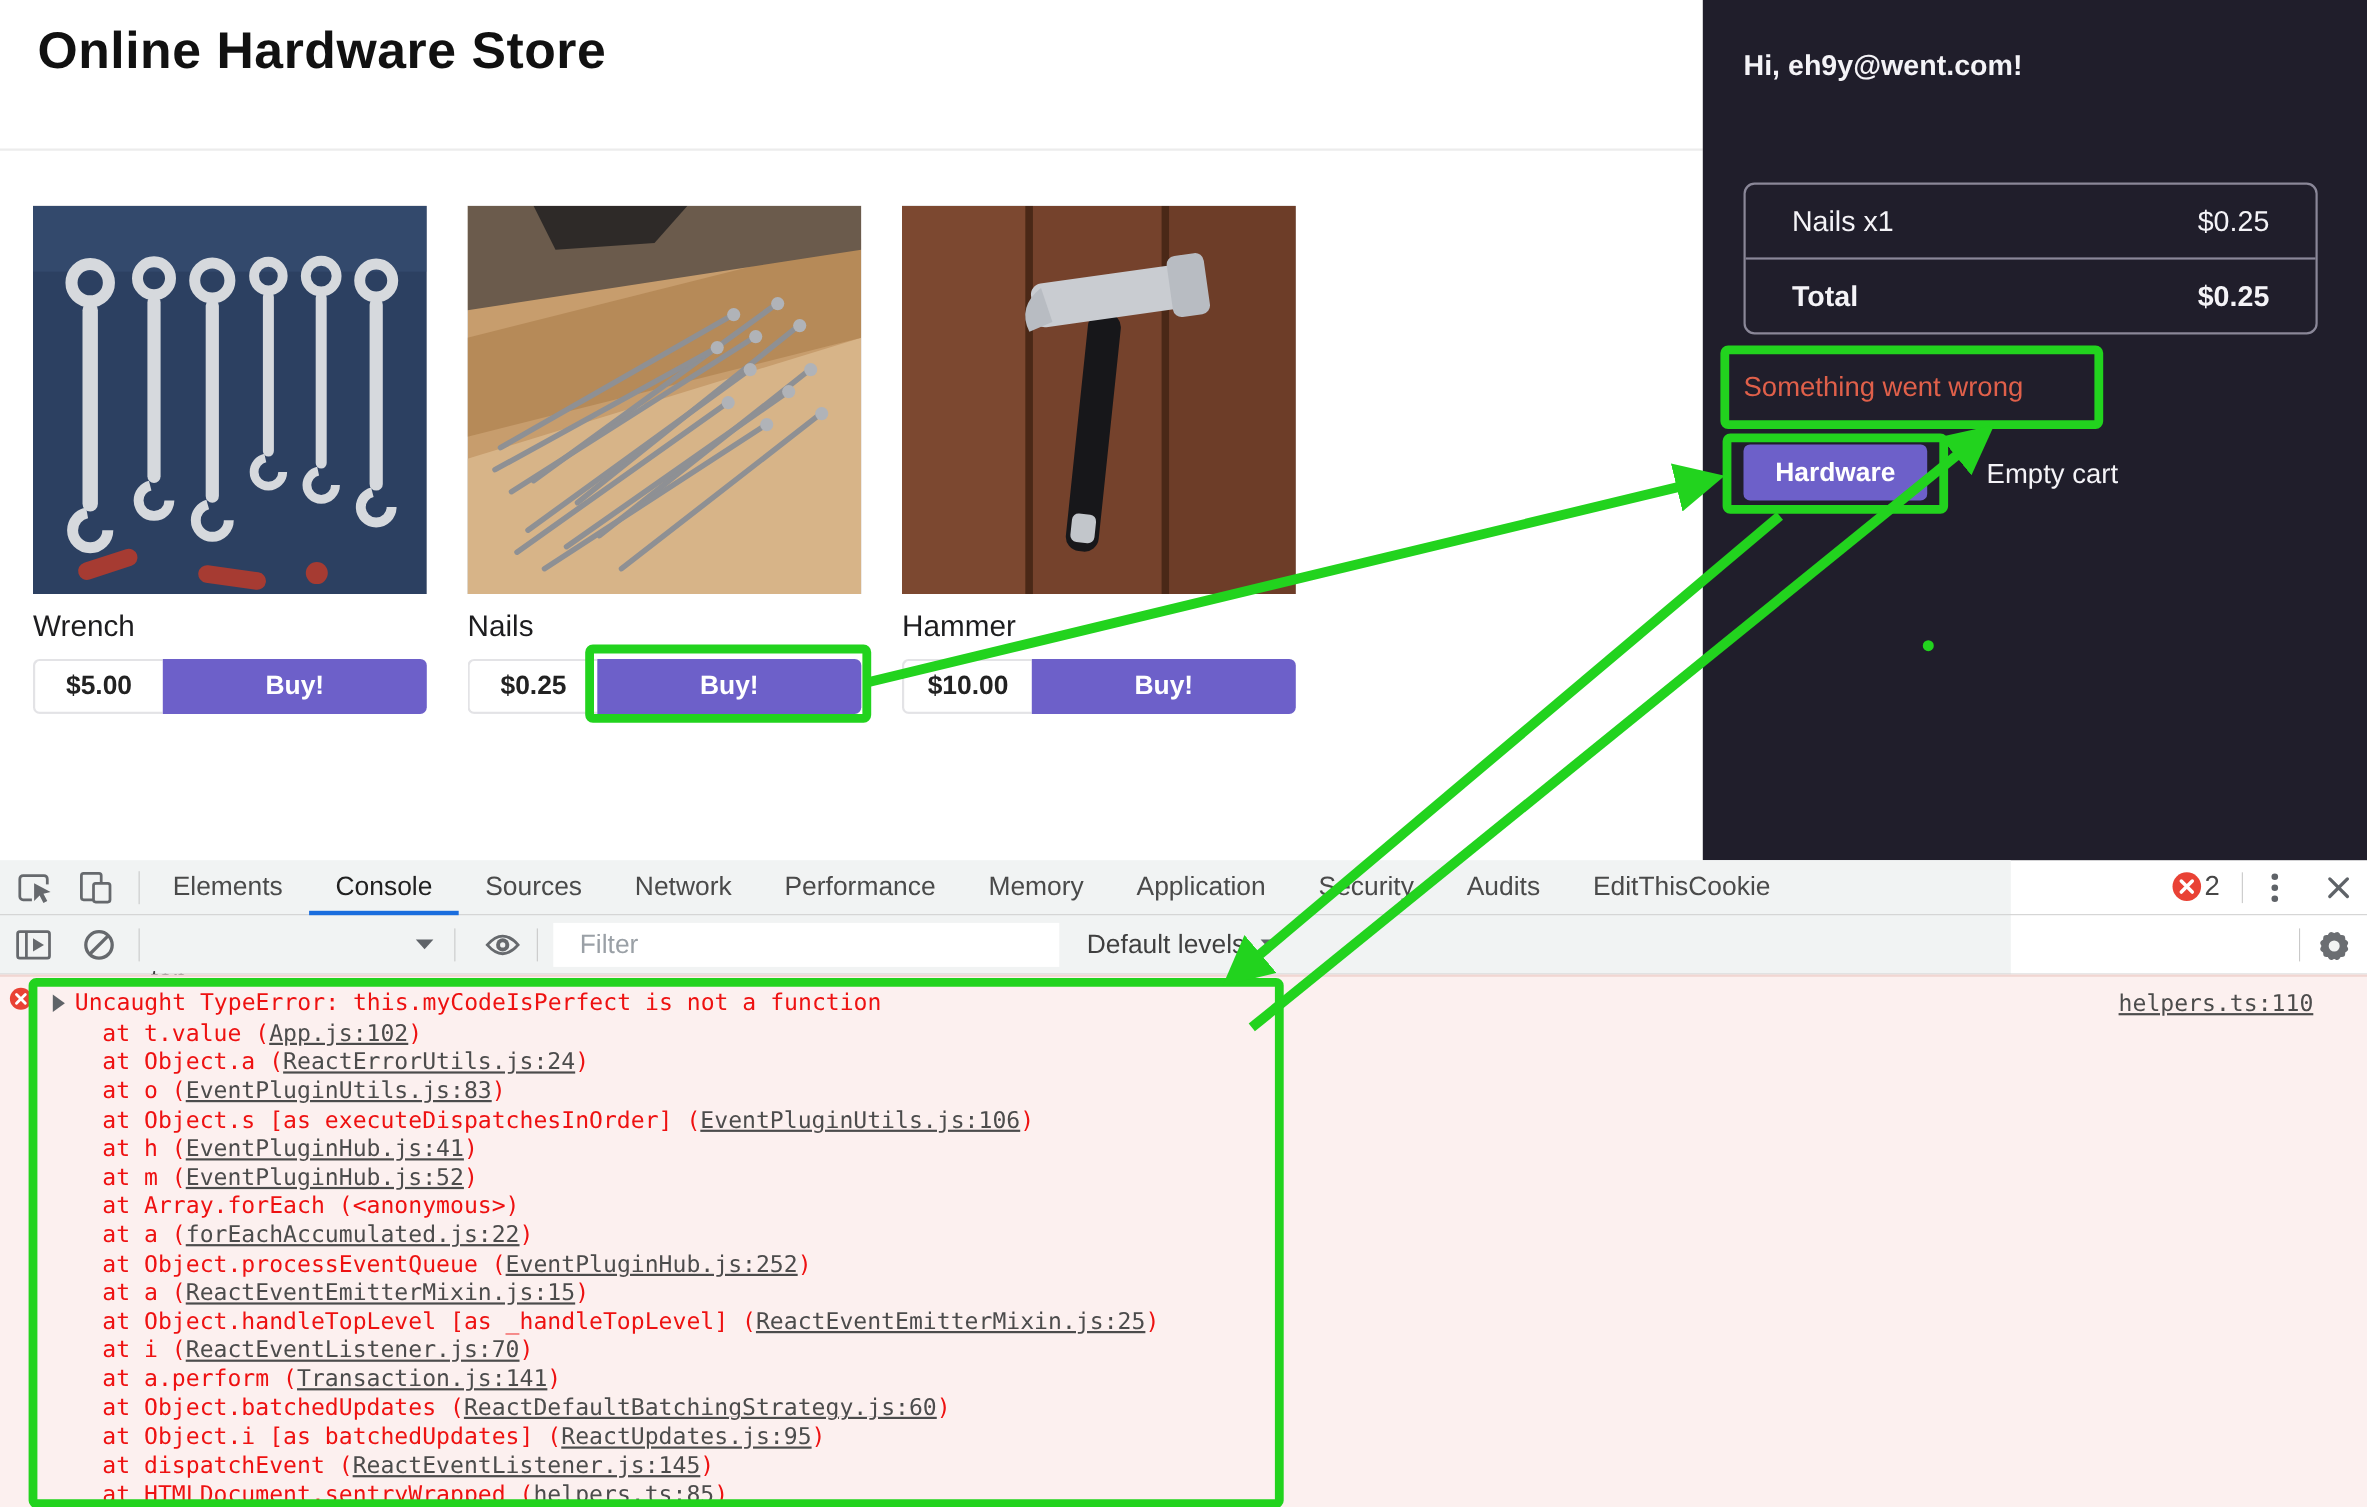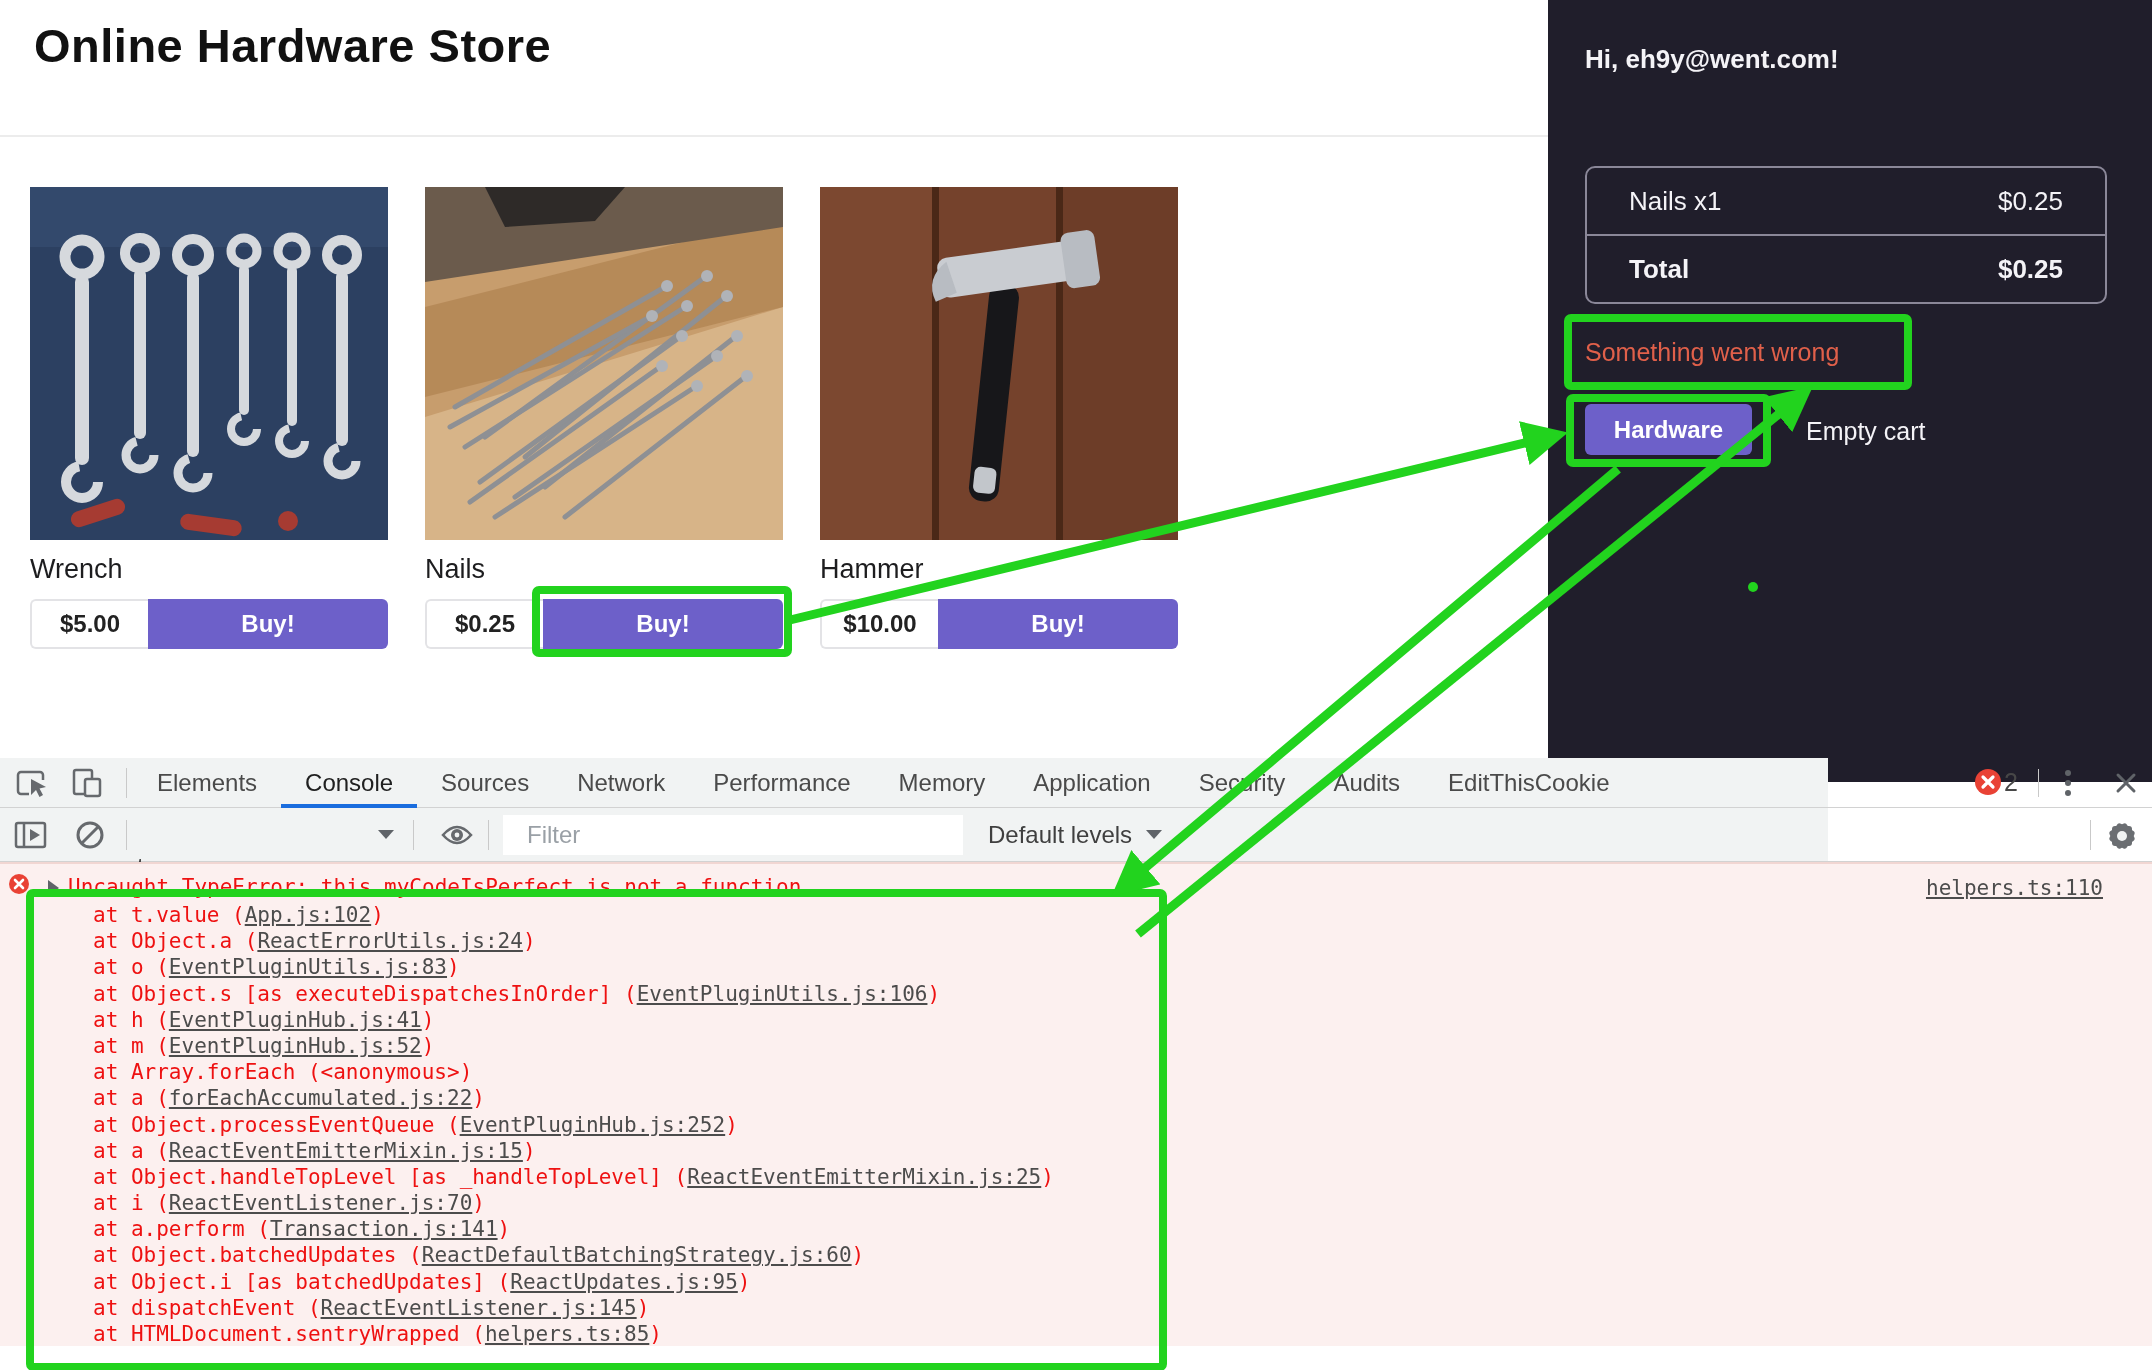--- a/index.html
+++ b/index.html
@@ -31,21 +31,21 @@
             padding:0 42px;font-size:26px;}
   .cart-row.first{border-bottom:2px solid var(--table-border);}
   .cart-row.total{font-weight:bold;}
   #cart-error{left:37px;top:338px;font-size:25px;color:var(--coral);}
   #checkout-btn{left:37px;top:404px;width:167px;height:51px;background:var(--purple);
                 border:none;border-radius:6px;color:#fff;font-size:24px;font-weight:bold;
                 font-family:"Liberation Sans",sans-serif;cursor:pointer;}
   #empty-cart{left:258px;top:417px;font-size:25px;color:#f4f3f7;cursor:pointer;}
 
   
-  #devtools{left:0;top:758px;width:1828px;height:588px;background:var(--toolbar-bg);}
+  #devtools{left:0;top:782px;width:1828px;height:588px;background:var(--toolbar-bg);}
   #tabbar{position:absolute;left:0;top:0;width:2152px;height:50px;border-bottom:1px solid var(--border-gray);box-sizing:border-box;}
   .vsep{position:absolute;width:1px;background:#c9c9c9;}
   #tabs{position:absolute;left:133px;top:0;height:50px;display:flex;}
   .tab{height:46px;line-height:49px;padding:0 24px;font-size:24px;color:#4a4a4a;
        border-bottom:4px solid transparent;cursor:pointer;white-space:nowrap;}
   .tab.active{color:#202020;border-bottom-color:var(--tab-blue);}
   #error-count{left:2004px;top:10px;font-size:25px;color:#474747;}
   #consolebar{position:absolute;left:0;top:50px;width:2152px;height:54px;
               border-bottom:1px solid var(--border-gray);box-sizing:border-box;}
   #context-label{left:137px;top:13px;font-size:24px;color:#3f3f3f;margin-top:32px;}

